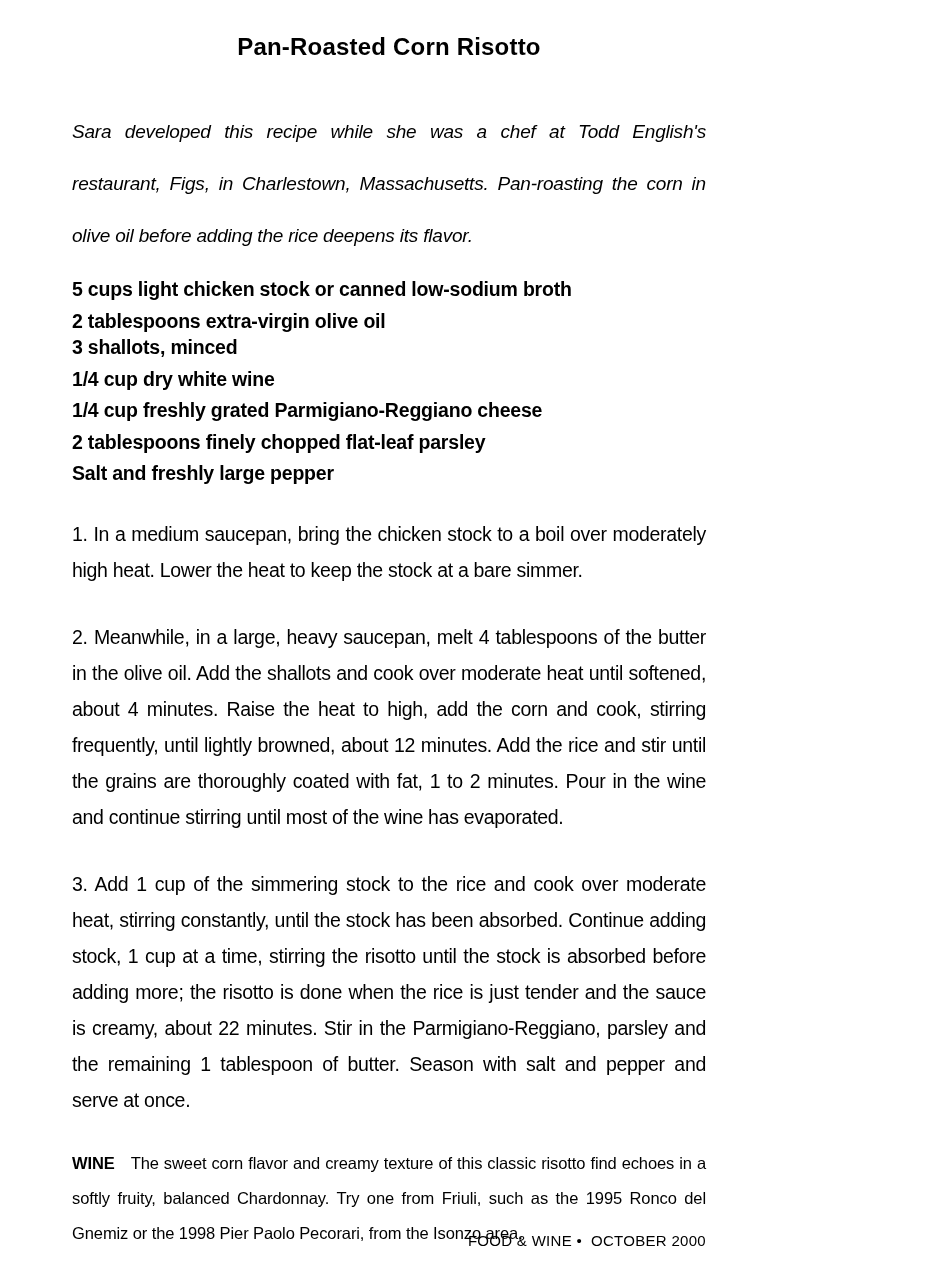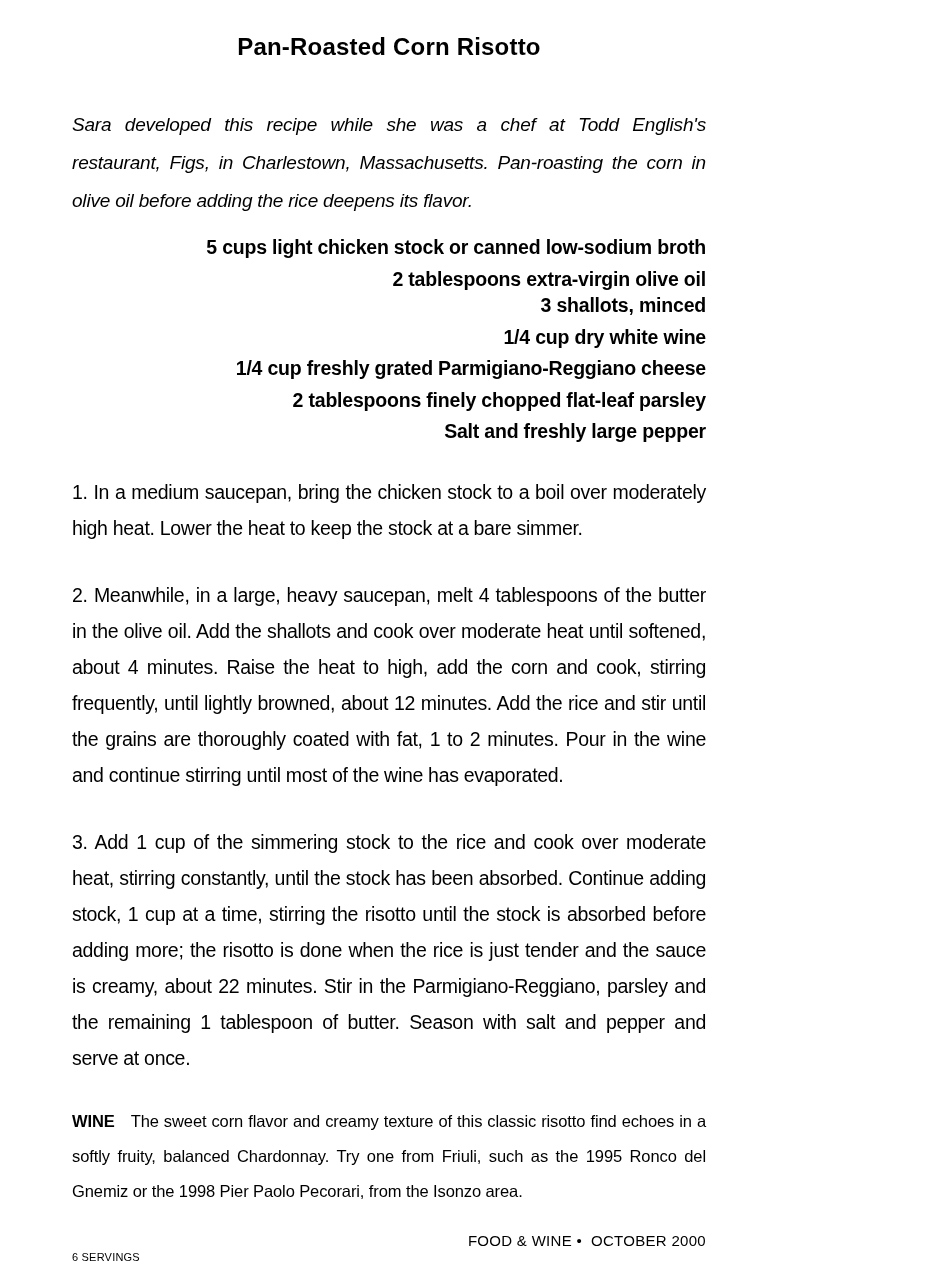--- a/index.html
+++ b/index.html
@@ -23,35 +23,34 @@
     font-size: 24px;
     font-weight: bold;
     text-align: center;
     line-height: 28px;
     letter-spacing: 0.2px;
   }
   .intro {
     margin-top: 45px;
     font-style: italic;
     font-size: 19px;
-    line-height: 38px;
+    line-height: 52px;
     text-align: justify;
     letter-spacing: -0.2px;
   }
   .ingredients {
     list-style: none;
     margin-top: 12px;
   }
   .ingredients li {
     font-weight: bold;
     font-size: 19.5px;
     line-height: 31.5px;
     letter-spacing: -0.2px;
     white-space: nowrap;
-    text-align: right;
   }
   
   .ingredients li:nth-child(3) { margin-top: -5px; }
   .instructions .step {
     margin-top: 31px;
     font-size: 19.5px;
     line-height: 36px;
     text-align: justify;
     letter-spacing: -0.3px;
   }

